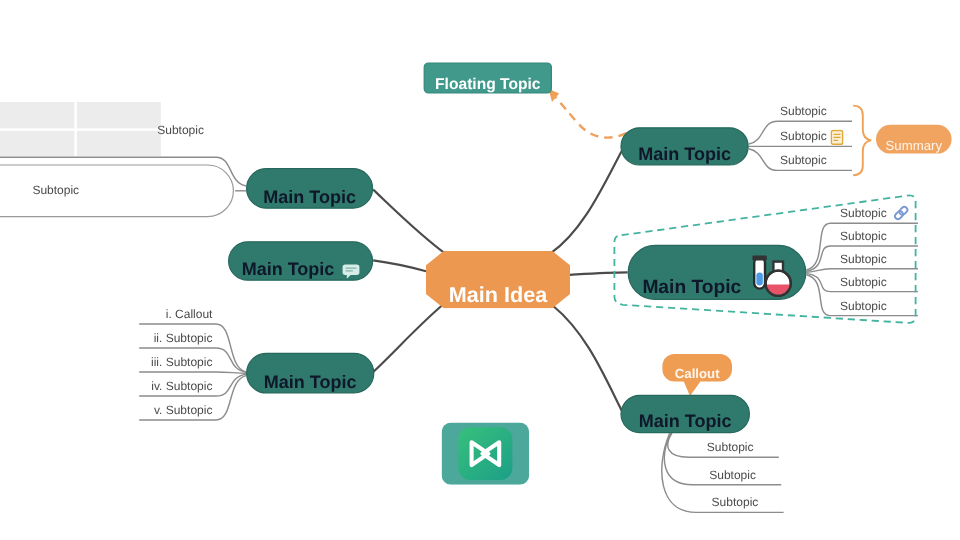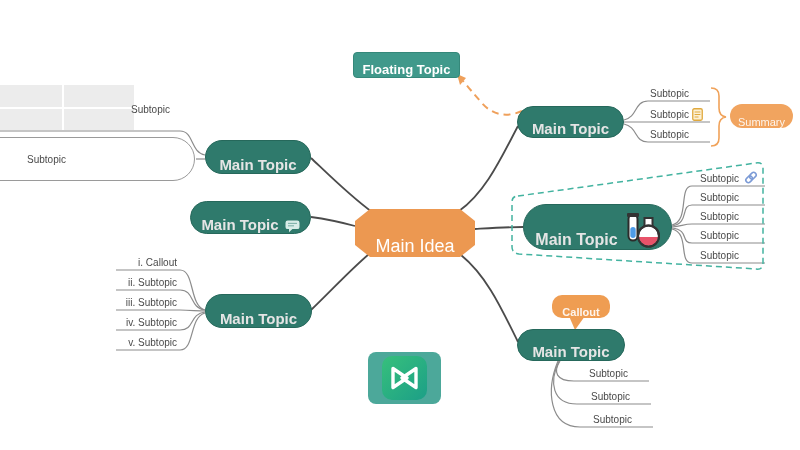--- a/index.html
+++ b/index.html
@@ -1,26 +1,26 @@
 <!DOCTYPE html>
 <html><head>
 <meta charset="utf-8">
 <style>
   html,body{margin:0;padding:0;background:#fff;}
   .canvas{position:relative;width:800px;height:450px;background:#ffffff;overflow:hidden;
           font-family:"Liberation Sans",sans-serif;}
   .wires{position:absolute;left:0;top:0;z-index:1;}
   .node{position:absolute;z-index:3;display:flex;align-items:flex-end;justify-content:center;
         box-sizing:border-box;}
-  .pill{background:#2F7A6C;border:1.5px solid #26685B;border-radius:17px;color:#e5e5e5;
+  .pill{background:#2F7A6C;border:1.5px solid #26685B;border-radius:17px;color:#0f172a;
         font-weight:bold;font-size:15px;gap:6px;}
   .pill-lg{border-radius:23px;font-size:16px;}
   .floating{background:#40998B;border:1px solid #35887A;border-radius:4px;color:#fff;
         font-weight:bold;font-size:13px;}
-  .main-idea{background:#EC9851;color:#fff;font-weight:normal;font-size:18px;
+  .main-idea{background:#EC9851;color:#fff;font-weight:bold;font-size:18px;
         clip-path:polygon(15px 0,calc(100% - 15px) 0,100% 12px,100% calc(100% - 12px),
         calc(100% - 15px) 100%,15px 100%,0 calc(100% - 12px),0 12px);}
   .summary-pill{background:#F1A45F;border-radius:12px;color:rgba(255,255,255,.88);
         font-size:11px;font-weight:normal;}
   .callout-bubble{background:#EF9D52;border-radius:10px;color:rgba(255,255,255,.9);
         font-size:11px;font-weight:bold;}
   .sub-label{position:absolute;z-index:3;font-size:10px;color:#4a4a4a;white-space:nowrap;}
   .sub-label.ralign{text-align:right;}
   .table-attach{position:absolute;left:0;top:85px;width:134px;height:45px;z-index:2;
         display:grid;grid-template-columns:62px 1fr;grid-template-rows:1fr 1fr;gap:2px;}

